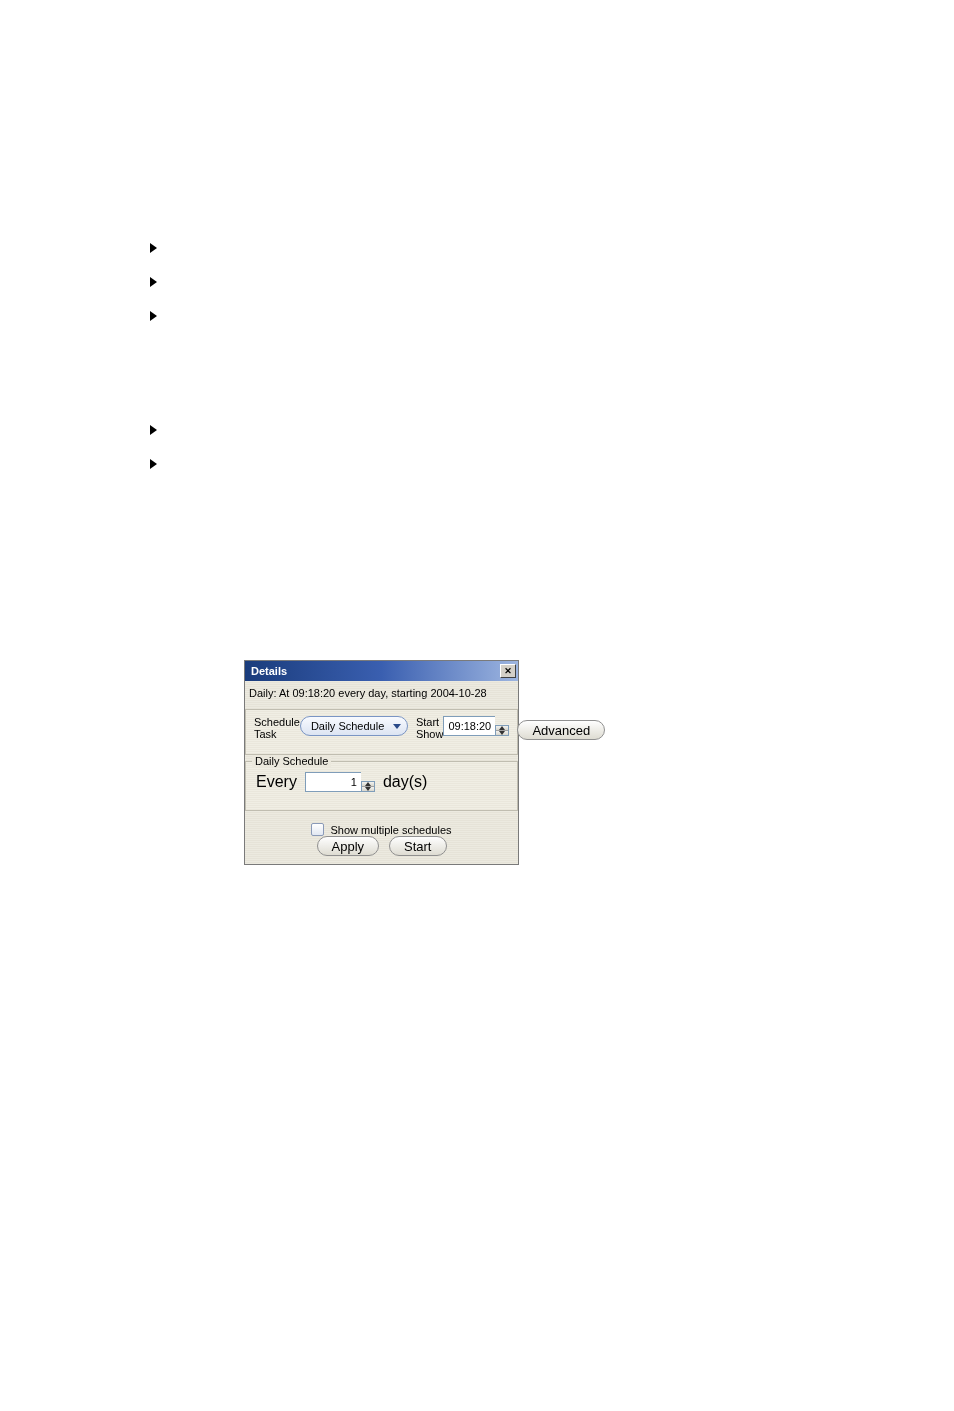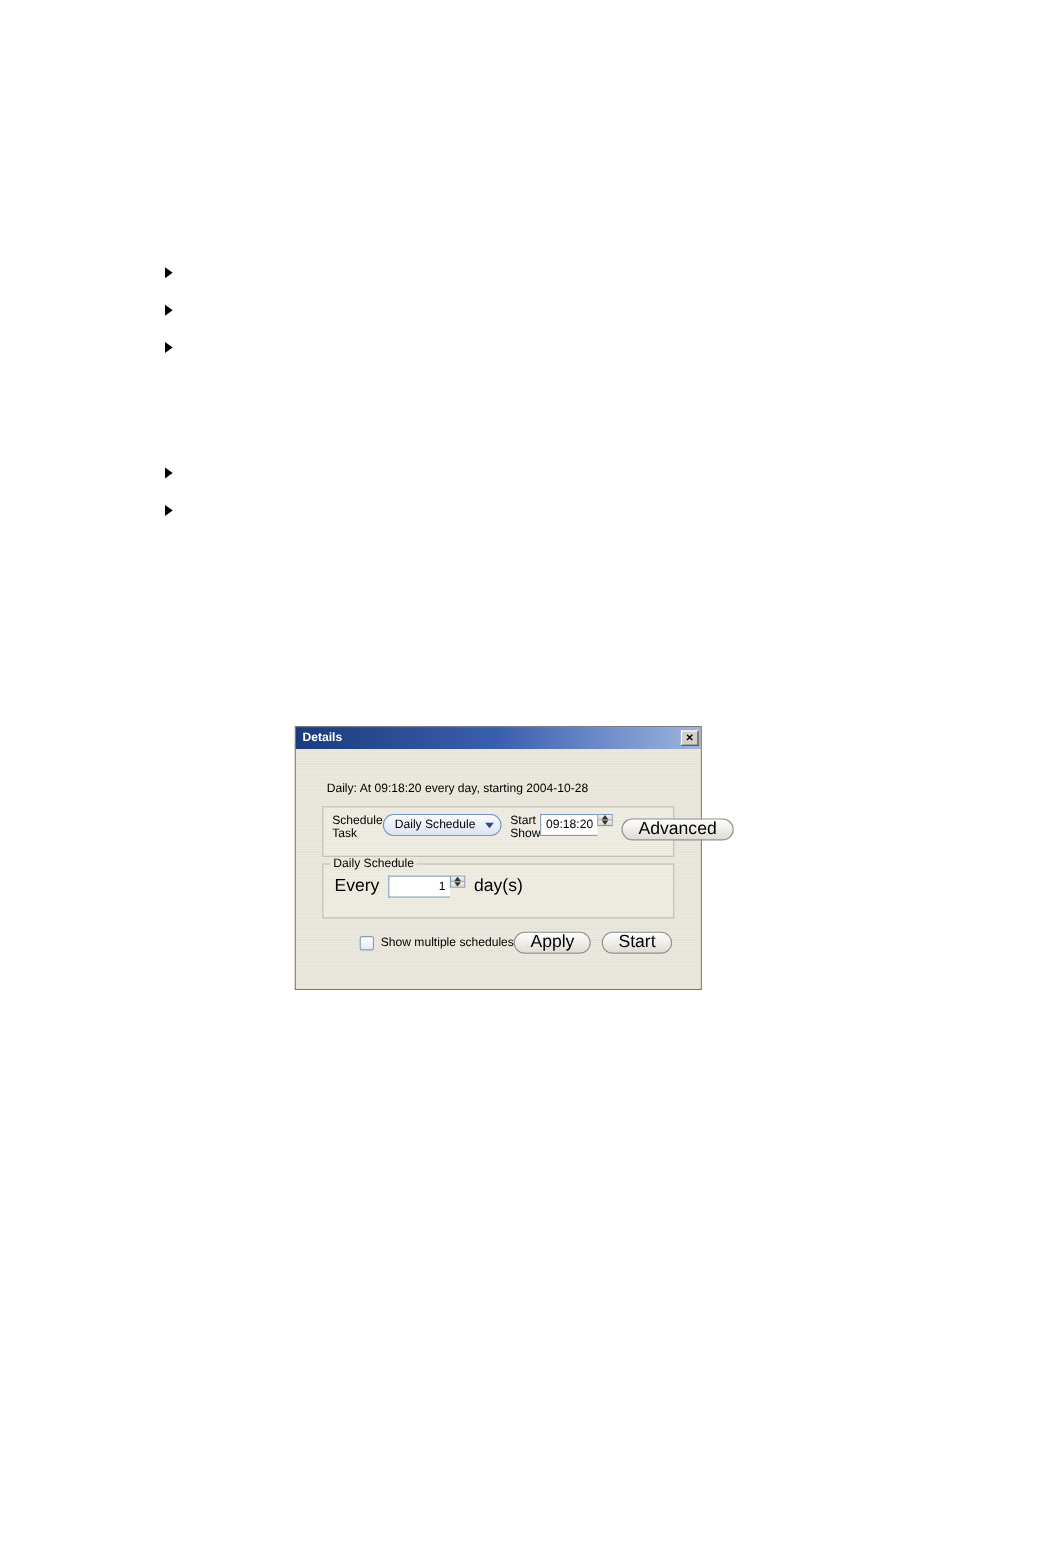--- a/index.html
+++ b/index.html
@@ -25,25 +25,25 @@
       border-top: 5px solid transparent;
       border-bottom: 5px solid transparent;
       border-left: 7px solid #000;
       margin-bottom: 24px;
     }
     .bullet-list-1 { top: 243px; }
     .bullet-list-2 { top: 425px; }
 
     .dialog {
       position: absolute;
-      left: 268px;
+      left: 244px;
       top: 660px;
-      width: 370px;
+      width: 275px;
       border: 1px solid #7a7a7a;
-      background: #fdba74;
+      background: #0369a1;
     }
     .titlebar {
       height: 20px;
       background: linear-gradient(to right, #1a3c7c, #3a5fb0, #9db5e0);
       display: flex;
       align-items: center;
       justify-content: space-between;
       padding: 0 2px 0 6px;
     }
     .titlebar-text {
@@ -61,21 +61,21 @@
       display: flex;
       align-items: center;
       justify-content: center;
       font-size: 9px;
       font-weight: bold;
       cursor: pointer;
       font-family: Arial;
       line-height: 1;
     }
     .dialog-body {
-      padding: 24px;
+      padding: 0;
       background: repeating-linear-gradient(
         to bottom,
         #eceae0 0px,
         #eceae0 1px,
         #e6e3d8 1px,
         #e6e3d8 2px
       );
     }
     .summary-text {
       padding: 6px 4px 10px 4px;
@@ -125,21 +125,21 @@
     .dropdown-arrow {
       width: 0;
       height: 0;
       border-left: 4px solid transparent;
       border-right: 4px solid transparent;
       border-top: 5px solid #2a4a8a;
       margin-left: 4px;
     }
     .spinner-wrap {
       display: inline-flex;
-      align-items: flex-start;
+      align-items: flex-end;
       height: 20px;
     }
     .spinner-input {
       width: 52px;
       height: 20px;
       border: 1px solid #7f9db9;
       border-right: none;
       background: #fff;
       font-size: 11px;
       padding: 0 4px;
@@ -183,21 +183,21 @@
     }
     .pill-button {
       display: inline-flex;
       align-items: center;
       justify-content: center;
       height: 20px;
       border: 1px solid #909090;
       background: linear-gradient(to bottom, #fefefe, #dedcd2);
       border-radius: 10px;
       padding: 0 14px;
-      font-size: 16px;
+      font-size: 13px;
       cursor: pointer;
       font-family: Tahoma, Arial, sans-serif;
     }
     .fieldset-group {
       border: 1px solid #c0bdb0;
       padding: 10px 10px 18px 10px;
       margin-bottom: 8px;
       position: relative;
       background: repeating-linear-gradient(
         to bottom,
@@ -221,20 +221,21 @@
       gap: 8px;
     }
     .inline-label {
       font-size: 16px;
     }
     .footer-row {
       display: flex;
       align-items: center;
       justify-content: flex-end;
       padding: 4px 2px 8px 2px;
+      flex-direction: column;
     }
     .checkbox-wrap {
       display: flex;
       align-items: center;
       gap: 6px;
       cursor: pointer;
     }
     .checkbox-box {
       width: 13px;
       height: 13px;

